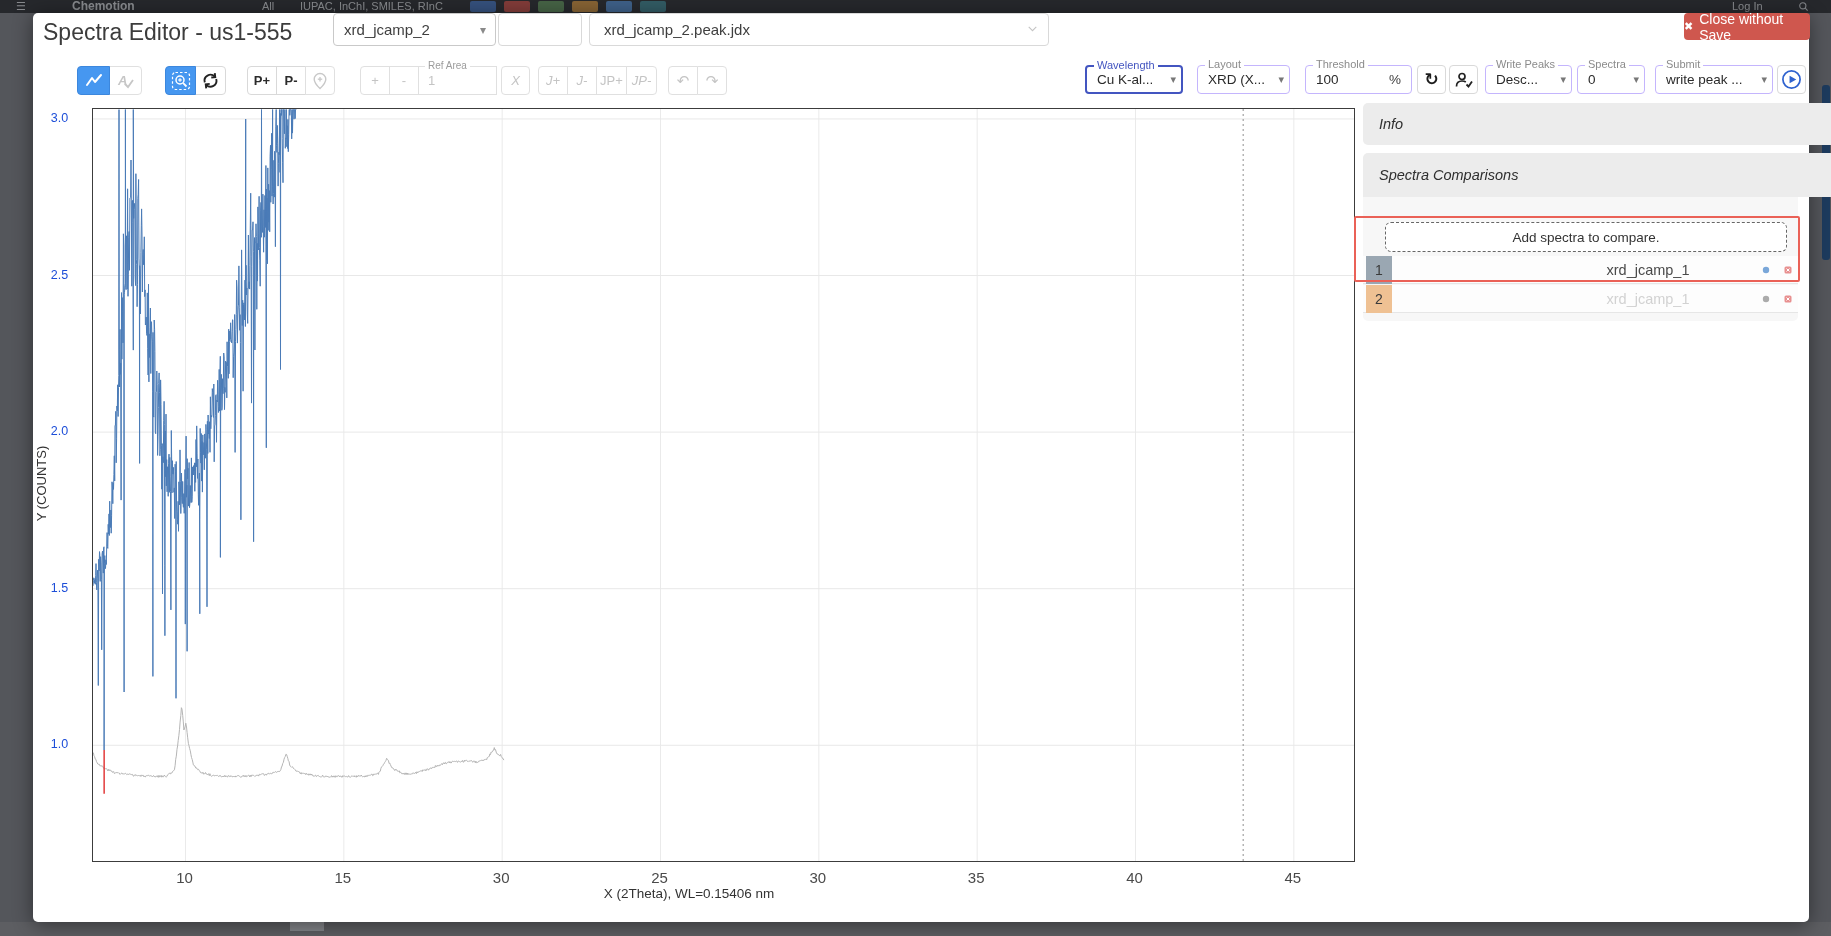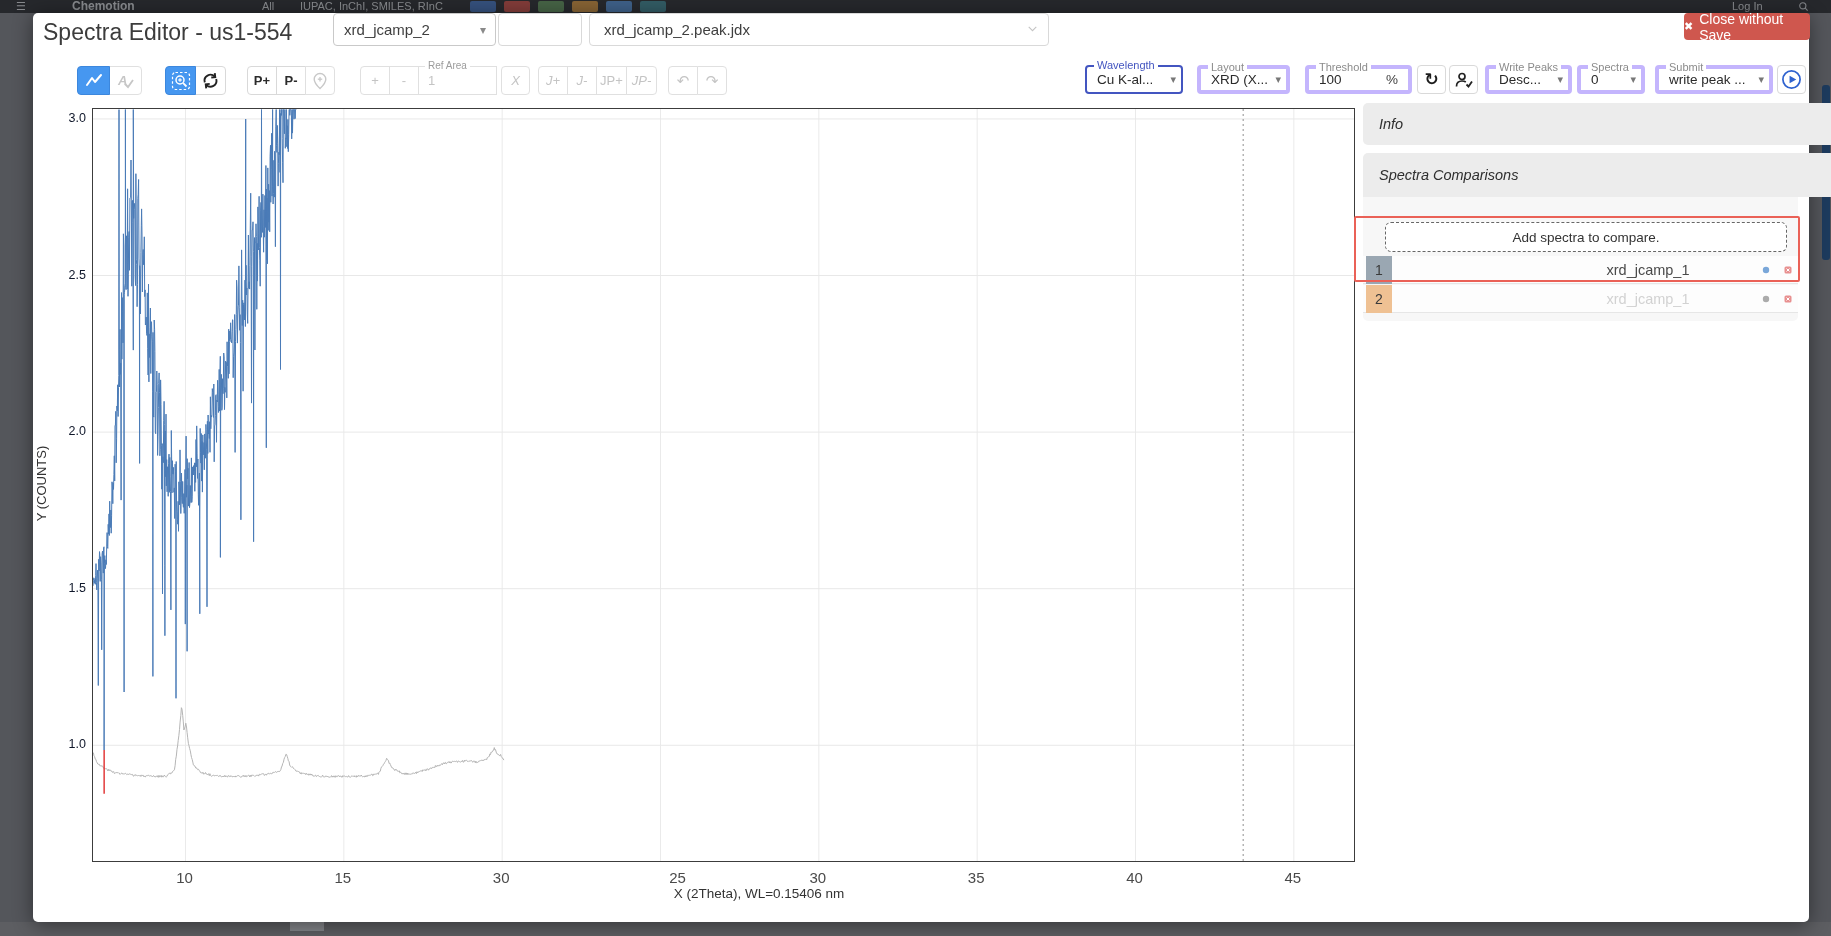--- a/index.html
+++ b/index.html
@@ -30,21 +30,21 @@
     font-size:13px;font-weight:600;color:#2b2b2b;margin-left:-1px;position:relative;}
   .btn-group .btn:first-child{border-radius:4px 0 0 4px;margin-left:0;}
   .btn-group .btn:last-child{border-radius:0 4px 4px 0;}
   .btn-group .btn:only-child{border-radius:4px;}
   .btn.active{background:#4697f0;border-color:#3c87dd;color:#fff;z-index:2;}
   .btn.disabled{color:#c4c4c4;border-color:#e0e0e0;font-weight:500;}
   .btn .flabel{position:absolute;top:-6px;left:6px;font-size:10px;color:#9c9c9c;background:#fff;padding:0 3px;line-height:9px;}
   .tb-input{justify-content:flex-start;padding-left:9px;color:#8f8f8f;font-weight:400;}
   .gapL{margin-left:4px !important;border-radius:4px !important;}
   .ic{display:inline-flex;align-items:center;justify-content:center;}
-  .msel{position:absolute;top:11px;height:29px;border:4px solid #c4b5fd;border-radius:4px;background:#fff;
+  .msel{position:absolute;top:11px;height:29px;border:1px solid #c4b5fd;border-radius:4px;background:#fff;
     font-size:13.5px;color:#2a2a2a;display:flex;align-items:center;padding:0 18px 0 10px;}
   .msel .flabel{position:absolute;top:-7px;left:7px;font-size:11px;color:#8b8b8b;background:#fff;padding:0 3px;line-height:10px;}
   .msel .caret{position:absolute;right:5px;color:#777;font-size:11px;}
   .msel.focusd{border:2px solid #4355c0;}
   .msel.focusd .flabel{color:#4355c0;}
   .msel .unit{position:absolute;right:10px;color:#3f3f3f;}
   .iconbtn{position:absolute;top:11px;width:29px;height:29px;background:#fff;border:1px solid #d9d9d9;border-radius:4px;
     display:flex;align-items:center;justify-content:center;font-size:17px;color:#1c1c1c;}
   
   .card{position:absolute;left:1330px;width:518px;background:#ececec;border-radius:5px;font-style:italic;}
@@ -58,22 +58,22 @@
     font-size:14px;color:#3a3a3a;}
   .cmp-label{position:absolute;left:135px;top:0;width:300px;height:28px;display:flex;align-items:center;justify-content:center;
     font-size:14.5px;}
   .cmp-icons{position:absolute;right:6px;top:0;height:28px;display:flex;align-items:center;gap:14px;}
   .hl-rect{position:absolute;left:1321px;top:203px;width:446px;height:66px;border:2px solid #ea6157;border-radius:2px;
     pointer-events:none;z-index:5;}
   
   .plot{position:absolute;left:59px;top:95px;width:1263px;height:754px;border:1px solid #3c3c3c;background:#fff;}
   .plot svg{position:absolute;left:0;top:0;}
   .xtick{position:absolute;top:856px;font-size:15px;color:#4a4a4a;transform:translateX(-50%);text-align:center;}
-  .ytick{position:absolute;left:0;width:53px;text-align:right;font-size:12.5px;color:#0f172a;transform:translateY(-50%);}
-  .xlabel{position:absolute;left:726px;top:873px;transform:translateX(-50%);font-size:13.5px;color:#333;}
+  .ytick{position:absolute;left:0;width:53px;text-align:center;font-size:12.5px;color:#1d4ed8;transform:translateY(-50%);}
+  .xlabel{position:absolute;left:656px;top:873px;transform:translateX(-50%);font-size:13.5px;color:#333;}
   .ylabel{position:absolute;left:-72px;top:463px;width:160px;text-align:center;transform:rotate(-90deg);
     font-size:13px;color:#333;}
 </style>
 </head>
 <body>
 
 <div class="topbar">
   <span class="bgtxt" style="left:16px">☰</span>
   <span class="bgtxt" style="left:72px;font-weight:bold;font-size:12px">Chemotion</span>
   <span class="bgtxt" style="left:262px">All</span>
@@ -88,21 +88,21 @@
   </span>
 </div>
 <div class="bottombar">
     <div class="notch"></div>
   </div>
 <div class="rightbar"></div>
 <div class="scrollthumb"></div>
 
 <div class="modal">
 
-  <div class="title">Spectra Editor - us1-554</div>
+  <div class="title">Spectra Editor - us1-555</div>
 
   <div class="topsel" style="left:300px;width:163px;padding:0 26px 0 10px">
     <span>xrd_jcamp_2</span>
     <span class="caret">▾</span>
   </div>
   <div class="topsel" style="left:465px;width:84px;border-color:#d9d9d9"></div>
   <div class="topsel" style="left:556px;width:460px;padding:0 30px 0 14px;border-color:#d9d9d9">
     <span>xrd_jcamp_2.peak.jdx</span>
     <span class="caret">
       <svg width="13" height="13" viewBox="0 0 24 24">
@@ -270,21 +270,21 @@
         <line x1="1150.1693034001305" x2="1150.1693034001305" y1="0" y2="752" stroke="#8f8f8f" stroke-width="1" stroke-dasharray="2 3"></line>
         <path d="M0.0 476.9L0.4 471.5L0.8 468.8L1.1 469.3L1.5 474.2L1.9 470.8L2.3 475.3L2.7 466.5L3.0 454.6L3.4 473.3L3.8 480.9L4.2 469.0L4.6 461.2L4.9 469.4L5.3 576.5L5.7 450.3L6.1 461.8L6.5 442.6L6.8 445.5L7.2 472.4L7.6 447.7L8.0 453.8L8.4 470.7L8.7 540.8L9.1 445.0L9.5 442.1L9.9 450.0L10.3 464.1L10.6 438.8L11.0 437.8L11.1 641.0L11.4 454.2L11.8 446.6L12.2 456.1L12.5 459.6L12.9 450.8L13.3 455.5L13.7 437.9L14.1 423.6L14.4 437.7L14.8 439.4L15.2 415.3L15.6 425.0L16.0 404.9L16.3 426.5L16.7 392.2L17.1 413.0L17.5 418.5L17.9 401.0L18.2 424.2L18.6 406.4L19.0 372.8L19.4 379.1L19.8 394.7L20.1 373.8L20.5 380.4L20.9 365.6L21.3 346.8L21.7 372.0L22.0 316.4L22.4 316.4L22.8 302.3L23.2 353.8L23.6 329.8L23.9 297.0L24.3 301.9L24.7 275.8L25.1 307.5L25.5 278.7L25.8 266.5L26.0 0.6L26.2 240.2L26.6 278.0L27.0 220.4L27.4 265.3L27.7 254.1L28.1 391.1L28.5 183.6L28.9 250.2L29.3 188.6L29.6 202.8L30.0 233.9L30.4 124.8L30.8 137.0L31.1 583.0L31.2 185.2L31.5 183.4L31.9 176.7L32.3 174.4L32.4 0.5L32.7 178.7L33.1 180.7L33.4 126.8L33.8 130.2L34.2 180.0L34.6 79.8L35.0 187.3L35.3 165.3L35.7 128.2L36.1 122.5L36.5 161.3L36.9 89.2L37.2 89.3L37.6 88.5L38.0 51.0L38.4 104.0L38.8 177.2L39.1 92.9L39.5 91.4L39.9 113.3L40.3 241.1L40.3 0.5L40.7 109.4L41.0 94.2L41.4 94.5L41.8 100.5L42.2 168.1L42.6 176.6L42.9 64.7L43.3 150.2L43.7 155.3L44.1 197.7L44.5 175.7L44.8 89.6L45.2 85.3L45.6 70.5L46.0 149.1L46.4 161.6L46.6 354.4L46.7 156.7L47.1 162.5L47.5 204.9L47.9 143.2L48.3 116.7L48.6 99.9L49.0 125.0L49.4 183.0L49.8 145.3L50.2 140.5L50.5 155.7L50.9 151.4L51.3 127.8L51.7 187.6L52.1 180.9L52.4 216.0L52.8 215.0L53.2 208.1L53.6 224.3L54.0 226.5L54.3 183.9L54.7 239.3L55.1 266.0L55.5 175.2L55.9 272.9L56.2 224.9L56.6 248.5L57.0 218.8L57.4 199.0L57.8 264.5L58.1 225.4L58.5 212.7L58.9 227.8L59.3 232.4L59.7 282.7L59.9 567.4L60.0 223.4L60.4 306.8L60.8 308.1L61.2 211.0L61.6 220.4L61.9 242.7L62.3 322.9L62.7 324.7L63.1 283.5L63.5 282.8L63.8 262.0L64.2 275.3L64.6 346.4L65.0 327.8L65.4 298.7L65.7 274.4L66.1 263.9L66.5 283.2L66.9 346.8L67.3 340.4L67.6 270.9L68.0 295.6L68.4 336.2L68.8 380.2L69.2 334.6L69.5 484.9L69.9 347.7L70.3 353.7L70.7 311.3L71.1 292.3L71.4 315.7L71.8 456.8L71.9 526.7L72.2 322.0L72.6 367.7L73.0 305.1L73.3 376.9L73.7 350.6L74.1 382.8L74.5 357.9L74.9 357.8L75.2 387.3L75.6 354.3L76.0 345.1L76.4 383.3L76.8 348.4L77.1 367.2L77.5 382.4L77.9 500.9L78.3 321.5L78.7 354.8L79.0 383.9L79.4 351.7L79.8 364.9L80.2 365.1L80.6 358.4L80.9 383.3L81.3 378.9L81.7 409.5L82.1 355.2L82.5 362.9L82.8 381.0L83.0 589.3L83.2 352.5L83.6 395.9L84.0 402.4L84.4 410.4L84.7 415.2L85.1 392.3L85.5 422.3L85.9 372.8L86.3 385.3L86.6 395.8L87.0 340.9L87.4 372.3L87.8 404.5L88.2 388.3L88.5 364.0L88.9 388.8L89.3 394.6L89.7 372.4L90.1 394.9L90.4 398.3L90.8 384.6L91.2 404.3L91.6 387.0L92.0 360.5L92.3 515.1L92.7 363.6L93.1 327.1L93.5 388.2L93.9 376.2L94.1 542.3L94.2 349.7L94.6 369.8L95.0 359.2L95.4 397.1L95.8 385.1L96.1 353.5L96.5 398.6L96.9 394.0L97.3 376.5L97.7 386.0L98.0 393.6L98.4 348.9L98.8 393.3L99.2 387.8L99.6 357.9L99.9 361.0L100.3 366.0L100.7 356.6L101.1 361.9L101.5 353.9L101.8 382.3L102.2 353.9L102.6 373.4L103.0 330.5L103.4 357.9L103.7 316.9L104.1 344.1L104.5 369.4L104.9 350.0L105.3 385.2L105.6 396.3L106.0 374.7L106.4 364.1L106.8 504.8L106.8 410.7L107.2 319.4L107.5 343.7L107.9 354.1L108.3 324.5L108.7 372.1L109.1 332.5L109.4 383.1L109.8 325.9L110.2 345.9L110.6 340.9L111.0 333.5L111.3 360.8L111.7 324.9L112.1 333.2L112.5 349.2L112.9 315.4L113.2 320.7L113.6 340.9L114.0 497.8L114.4 312.3L114.8 344.5L115.1 306.0L115.5 324.8L115.9 321.7L116.3 329.5L116.7 312.7L117.0 343.3L117.4 287.8L117.8 319.8L118.2 306.4L118.6 308.0L118.9 306.2L119.3 279.6L119.7 283.3L120.1 293.8L120.5 308.4L120.8 275.0L121.2 352.8L121.6 316.9L122.0 315.8L122.4 306.4L122.7 286.5L123.1 285.7L123.5 333.3L123.9 291.0L124.3 293.0L124.6 271.3L125.0 285.5L125.4 303.5L125.8 297.4L126.2 260.4L126.5 302.1L126.9 273.0L127.3 247.3L127.4 448.4L127.7 278.2L128.1 268.5L128.4 265.4L128.8 301.3L129.2 298.9L129.6 269.7L130.0 284.7L130.3 279.2L130.7 244.0L131.1 247.8L131.5 300.6L131.9 278.4L132.2 283.3L132.6 252.1L133.0 254.3L133.4 253.5L133.8 288.9L134.1 232.8L134.5 257.0L134.9 257.4L135.3 269.3L135.7 220.2L136.0 264.9L136.4 232.5L136.8 222.0L137.2 230.3L137.6 213.8L137.9 232.5L138.3 231.5L138.7 233.9L139.1 222.3L139.5 210.7L139.8 210.9L140.2 268.7L140.6 247.6L141.0 243.9L141.4 235.9L141.7 205.5L142.1 343.4L142.5 232.4L142.9 220.6L143.3 205.6L143.6 171.2L144.0 179.1L144.4 234.1L144.8 208.0L145.2 197.8L145.5 196.5L145.9 156.9L146.3 198.1L146.7 221.3L147.1 205.6L147.4 233.6L147.8 320.8L147.9 410.8L148.2 202.0L148.6 140.9L149.0 192.1L149.3 216.5L149.7 191.2L150.1 282.2L150.5 195.6L150.9 193.8L151.2 197.8L151.6 210.9L152.0 171.1L152.4 217.5L152.7 10.0L152.8 171.6L153.1 156.3L153.5 185.9L153.9 179.1L154.3 205.1L154.7 214.4L155.0 180.7L155.4 126.0L155.8 179.4L156.2 172.8L156.6 180.1L156.9 156.3L157.3 116.9L157.7 84.2L158.1 147.6L158.5 294.1L158.8 157.4L159.2 121.1L159.6 121.1L160.0 112.8L160.4 142.8L160.6 432.7L160.7 211.5L161.1 175.0L161.5 128.6L161.9 241.0L162.3 134.9L162.6 134.1L163.0 114.8L163.4 127.4L163.8 200.3L164.2 134.3L164.5 172.1L164.9 97.9L165.3 124.2L165.7 141.0L166.1 87.3L166.4 138.4L166.8 151.9L167.2 177.2L167.6 101.1L168.0 93.4L168.3 128.3L168.5 0.5L168.7 86.0L169.1 118.4L169.5 123.4L169.9 85.1L170.2 117.6L170.6 143.2L171.0 100.8L171.4 128.2L171.8 86.5L172.1 86.8L172.5 118.4L172.9 56.5L173.3 338.8L173.3 80.0L173.7 150.7L174.0 89.0L174.4 154.8L174.8 58.9L175.2 121.4L175.6 75.2L175.9 113.1L176.3 81.6L176.7 122.8L177.1 47.3L177.5 36.3L177.8 93.3L178.2 60.6L178.6 24.3L179.0 87.1L179.4 77.6L179.6 0.5L179.7 80.2L180.1 95.0L180.5 84.5L180.9 51.3L181.3 88.1L181.6 42.3L182.0 53.2L182.4 137.7L182.8 17.2L183.2 0.5L183.5 36.6L183.9 43.4L184.3 16.4L184.7 34.8L185.1 77.1L185.4 54.8L185.8 43.2L186.2 45.8L186.6 0.5L187.0 63.4L187.3 4.4L187.5 260.5L187.7 10.4L188.1 0.5L188.5 6.4L188.9 0.5L189.1 0.5L189.2 29.5L189.6 53.2L190.0 73.7L190.4 0.5L190.8 0.5L191.1 4.4L191.5 24.7L191.9 0.5L192.3 39.3L192.7 28.9L193.0 29.9L193.4 0.5L193.8 37.7L194.2 16.7L194.6 39.5L194.9 10.4L195.3 42.7L195.7 25.7L196.1 0.5L196.5 0.5L196.8 6.3L197.2 0.5L197.6 0.5L198.0 0.5L198.4 6.9L198.7 29.9L199.1 0.5L199.5 24.1L199.9 0.5L200.3 0.5L200.6 0.5L201.0 10.2L201.4 0.5L201.8 0.5L202.2 9.6L202.5 0.5L202.9 0.5L203.3 0.5" fill="none" stroke="#4a7bb7" stroke-width="1"></path>
         <path d="M0.4 643.6L1.0 646.8L1.6 647.6L2.3 650.2L2.9 650.4L3.5 652.7L4.2 653.8L4.8 655.0L5.4 655.3L6.1 655.1L6.7 656.4L7.3 657.2L8.0 656.3L8.6 657.3L9.2 657.1L9.9 657.4L10.5 659.2L11.1 658.9L11.8 660.2L12.4 659.6L13.0 660.2L13.7 659.7L14.3 660.6L14.9 662.0L15.6 660.3L16.2 661.8L16.8 660.7L17.5 661.3L18.1 662.3L18.7 661.9L19.4 663.3L20.0 663.1L20.6 662.5L21.3 664.4L21.9 664.6L22.5 663.8L23.2 663.1L23.8 663.8L24.4 663.7L25.1 663.5L25.7 664.1L26.3 664.1L27.0 665.4L27.6 664.8L28.2 664.5L28.9 663.9L29.5 665.0L30.1 664.9L30.8 664.9L31.4 664.9L32.0 664.5L32.7 664.4L33.3 664.9L33.9 665.7L34.6 665.1L35.2 665.1L35.8 665.7L36.5 664.7L37.1 665.0L37.7 665.4L38.4 665.6L39.0 665.1L39.6 665.5L40.3 667.1L40.9 667.2L41.5 666.2L42.2 665.5L42.8 666.7L43.4 666.3L44.1 666.9L44.7 666.6L45.3 666.5L46.0 666.5L46.6 666.9L47.2 666.2L47.9 667.5L48.5 665.9L49.1 666.6L49.8 666.4L50.4 666.4L51.0 668.0L51.7 667.3L52.3 667.9L52.9 666.8L53.6 666.7L54.2 667.0L54.8 666.3L55.5 666.3L56.1 666.4L56.7 667.3L57.4 666.7L58.0 666.6L58.6 666.9L59.3 667.9L59.9 667.2L60.5 666.5L61.2 667.7L61.8 667.2L62.4 668.2L63.1 667.1L63.7 667.3L64.3 667.9L65.0 666.5L65.6 668.3L66.2 666.5L66.9 668.1L67.5 667.4L68.1 666.3L68.8 668.2L69.4 666.8L70.0 668.0L70.7 667.6L71.3 666.0L71.9 667.0L72.6 667.7L73.2 668.1L73.8 667.5L74.5 666.0L75.1 665.6L75.7 664.7L76.4 664.5L77.0 663.8L77.6 664.9L78.3 664.3L78.9 664.0L79.5 662.5L80.2 661.9L80.8 661.6L81.4 660.8L82.1 656.7L82.7 650.3L83.3 647.2L84.0 640.3L84.6 637.0L85.2 631.5L85.9 626.3L86.5 620.4L87.1 613.1L87.8 606.6L88.4 598.7L89.0 600.2L89.7 606.4L90.3 612.9L90.9 621.0L91.6 618.9L92.2 617.3L92.8 614.2L93.5 618.0L94.1 623.5L94.7 628.8L95.4 634.4L96.0 636.7L96.6 639.5L97.3 641.8L97.9 645.3L98.5 648.5L99.2 650.4L99.8 653.1L100.4 655.9L101.1 656.7L101.7 656.8L102.3 658.0L103.0 659.3L103.6 658.9L104.2 659.9L104.9 660.8L105.5 660.3L106.1 661.3L106.8 662.0L107.4 663.5L108.0 663.7L108.7 663.9L109.3 664.3L109.9 663.2L110.6 665.1L111.2 664.8L111.8 664.6L112.5 663.5L113.1 665.1L113.7 664.8L114.4 665.8L115.0 665.0L115.6 664.8L116.3 666.7L116.9 664.7L117.5 666.4L118.2 667.1L118.8 667.4L119.4 666.6L120.1 666.3L120.7 666.1L121.3 666.9L122.0 666.9L122.6 666.2L123.2 666.8L123.9 666.3L124.5 666.3L125.1 666.9L125.8 667.7L126.4 667.0L127.0 666.2L127.7 667.2L128.3 667.9L128.9 668.0L129.6 667.1L130.2 667.9L130.8 667.0L131.5 666.5L132.1 668.0L132.7 666.7L133.4 667.0L134.0 667.8L134.6 668.0L135.3 666.5L135.9 667.0L136.5 667.6L137.2 666.7L137.8 667.7L138.4 666.8L139.1 667.7L139.7 667.9L140.3 667.0L141.0 667.8L141.6 667.2L142.2 668.1L142.9 666.9L143.5 667.6L144.1 667.1L144.8 666.5L145.4 666.6L146.0 666.6L146.7 667.6L147.3 668.0L147.9 668.3L148.6 668.0L149.2 666.9L149.8 667.0L150.5 666.3L151.1 667.8L151.7 666.7L152.4 667.7L153.0 666.4L153.6 667.7L154.3 667.2L154.9 666.8L155.5 666.3L156.2 666.4L156.8 668.0L157.4 666.3L158.1 667.6L158.7 666.1L159.3 666.2L160.0 666.4L160.6 666.3L161.2 666.9L161.9 667.6L162.5 667.1L163.1 666.3L163.8 666.3L164.4 666.3L165.0 666.0L165.7 667.1L166.3 665.2L166.9 665.6L167.6 665.7L168.2 665.1L168.8 664.9L169.5 664.7L170.1 664.6L170.7 664.8L171.4 666.5L172.0 665.6L172.6 665.3L173.3 666.2L173.9 665.0L174.5 665.0L175.2 664.2L175.8 664.3L176.4 665.2L177.1 664.3L177.7 664.2L178.3 664.8L179.0 664.8L179.6 664.0L180.2 663.0L180.9 663.7L181.5 663.4L182.1 662.8L182.8 662.7L183.4 663.3L184.0 663.3L184.7 662.4L185.3 663.0L185.9 662.2L186.6 662.5L187.2 661.8L187.8 660.7L188.5 658.0L189.1 657.0L189.7 654.5L190.4 653.3L191.0 650.3L191.6 648.6L192.3 647.4L192.9 645.3L193.5 645.4L194.2 647.3L194.8 649.3L195.4 651.9L196.1 652.7L196.7 656.2L197.3 657.2L198.0 657.6L198.6 658.3L199.2 657.7L199.9 658.2L200.5 659.5L201.1 659.7L201.8 660.5L202.4 660.9L203.0 662.2L203.7 662.2L204.3 662.3L204.9 662.1L205.6 662.6L206.2 662.7L206.8 663.9L207.5 664.9L208.1 663.5L208.7 664.9L209.4 664.3L210.0 664.5L210.6 664.3L211.3 664.5L211.9 664.5L212.5 665.5L213.2 664.2L213.8 665.4L214.4 665.5L215.1 664.8L215.7 666.2L216.3 665.9L217.0 664.8L217.6 666.1L218.2 665.0L218.9 666.2L219.5 665.8L220.1 667.2L220.8 667.0L221.4 667.1L222.0 666.5L222.7 666.1L223.3 667.6L223.9 667.2L224.6 666.5L225.2 666.3L225.8 667.3L226.5 667.5L227.1 667.5L227.7 668.0L228.4 668.1L229.0 667.4L229.6 666.1L230.3 667.6L230.9 668.1L231.5 667.9L232.2 667.8L232.8 666.8L233.4 667.1L234.1 667.9L234.7 667.1L235.3 668.0L236.0 668.2L236.6 668.2L237.2 668.3L237.9 667.5L238.5 666.6L239.1 668.2L239.8 667.1L240.4 668.1L241.0 666.8L241.7 668.1L242.3 668.3L242.9 666.7L243.6 667.7L244.2 667.8L244.8 666.7L245.5 666.7L246.1 666.8L246.7 667.9L247.4 667.1L248.0 666.9L248.6 668.2L249.3 668.1L249.9 666.6L250.5 667.3L251.2 666.8L251.8 667.1L252.4 667.8L253.1 667.2L253.7 667.7L254.3 667.9L255.0 668.0L255.6 666.6L256.2 667.3L256.9 668.4L257.5 668.2L258.1 667.5L258.8 666.9L259.4 666.9L260.0 667.5L260.7 666.8L261.3 667.9L261.9 666.7L262.6 667.4L263.2 668.3L263.8 666.6L264.5 668.0L265.1 667.1L265.7 666.3L266.4 667.1L267.0 667.3L267.6 667.1L268.3 666.0L268.9 667.3L269.5 667.9L270.2 667.2L270.8 667.7L271.4 668.0L272.1 666.8L272.7 667.9L273.3 666.6L274.0 667.7L274.6 666.4L275.2 666.7L275.9 666.1L276.5 666.3L277.1 666.4L277.8 666.0L278.4 665.4L279.0 664.9L279.7 666.7L280.3 666.3L280.9 664.9L281.6 665.4L282.2 665.4L282.8 664.9L283.5 665.0L284.1 664.7L284.7 663.9L285.4 665.4L286.0 663.1L286.6 662.5L287.3 662.2L287.9 659.4L288.5 658.0L289.2 657.3L289.8 656.7L290.4 655.3L291.1 654.8L291.7 653.4L292.3 652.6L293.0 651.4L293.6 649.3L294.2 650.2L294.9 650.8L295.5 651.8L296.1 654.5L296.8 654.1L297.4 655.7L298.0 657.0L298.7 658.6L299.3 658.6L299.9 659.0L300.6 660.2L301.2 660.4L301.8 661.6L302.5 660.1L303.1 660.8L303.7 660.8L304.4 662.1L305.0 662.4L305.6 662.3L306.3 661.9L306.9 663.9L307.5 663.3L308.2 663.6L308.8 664.8L309.4 664.9L310.1 664.0L310.7 664.9L311.3 665.5L312.0 663.9L312.6 665.4L313.2 663.9L313.9 665.6L314.5 664.0L315.1 665.6L315.8 664.6L316.4 665.2L317.0 665.5L317.7 665.1L318.3 664.8L318.9 665.1L319.6 664.7L320.2 663.7L320.8 664.5L321.5 664.4L322.1 664.2L322.7 663.2L323.4 664.6L324.0 662.7L324.6 663.9L325.3 662.8L325.9 663.1L326.5 662.4L327.2 661.8L327.8 662.1L328.4 661.6L329.1 662.6L329.7 660.9L330.3 661.2L331.0 661.2L331.6 661.0L332.2 660.5L332.9 661.9L333.5 660.2L334.1 660.2L334.8 659.8L335.4 661.2L336.0 660.1L336.7 659.9L337.3 659.0L337.9 658.9L338.6 659.7L339.2 658.3L339.8 658.5L340.5 658.4L341.1 658.2L341.7 658.8L342.4 656.5L343.0 657.8L343.6 657.4L344.3 656.2L344.9 657.3L345.5 656.5L346.2 656.9L346.8 655.8L347.4 656.2L348.1 655.5L348.7 654.6L349.3 655.8L350.0 654.4L350.6 653.7L351.2 655.0L351.9 653.7L352.5 653.4L353.1 655.0L353.8 654.4L354.4 653.4L355.0 653.3L355.7 652.8L356.3 653.9L356.9 652.5L357.6 653.9L358.2 654.0L358.8 653.0L359.5 652.1L360.1 652.4L360.7 652.5L361.4 652.2L362.0 652.9L362.6 652.5L363.3 652.0L363.9 652.1L364.5 653.4L365.2 652.2L365.8 652.0L366.4 652.5L367.1 653.2L367.7 652.9L368.3 652.4L369.0 652.7L369.6 651.4L370.2 653.2L370.9 653.0L371.5 651.1L372.1 652.2L372.8 651.3L373.4 651.1L374.0 651.8L374.7 652.6L375.3 651.9L375.9 652.6L376.6 652.0L377.2 652.1L377.8 651.6L378.5 651.5L379.1 652.3L379.7 653.3L380.4 652.1L381.0 651.9L381.6 652.2L382.3 653.8L382.9 652.1L383.5 653.7L384.2 653.3L384.8 653.6L385.4 652.7L386.1 651.7L386.7 652.2L387.3 651.9L388.0 651.2L388.6 651.1L389.2 651.8L389.9 650.9L390.5 651.6L391.1 650.6L391.8 650.7L392.4 650.5L393.0 649.9L393.7 650.7L394.3 648.6L394.9 648.3L395.6 647.7L396.2 647.5L396.8 645.0L397.5 645.6L398.1 643.0L398.7 643.2L399.4 642.8L400.0 641.3L400.6 641.2L401.3 638.6L401.9 641.0L402.5 640.6L403.2 643.1L403.8 644.6L404.4 644.7L405.1 645.8L405.7 645.6L406.3 646.5L407.0 646.8L407.6 645.4L408.2 647.4L408.9 648.3L409.5 649.4L410.1 649.5L410.8 651.1" fill="none" stroke="#b5b5b5" stroke-width="1"></path>
         <line x1="11.146401486615423" x2="11.146401486615423" y1="684.8263857077416" y2="640.9834672885521" stroke="#e23b3b" stroke-width="1.5"></line>
       </svg>
   </div>
   <div id="xticks">
       <div class="xtick" style="left: 151.528px;">10</div>
       <div class="xtick" style="left: 309.857px;">15</div>
       <div class="xtick" style="left: 468.187px;">30</div>
-      <div class="xtick" style="left: 626.516px; margin-left: 18px;">25</div>
+      <div class="xtick" style="left: 626.516px;">25</div>
       <div class="xtick" style="left: 784.846px;">30</div>
       <div class="xtick" style="left: 943.176px;">35</div>
       <div class="xtick" style="left: 1101.51px;">40</div>
       <div class="xtick" style="left: 1259.83px;">45</div>
     </div>
   <div id="yticks">
       <div class="ytick" style="top: 731.286px;">1.0</div>
       <div class="ytick" style="top: 574.704px;">1.5</div>
       <div class="ytick" style="top: 418.122px;">2.0</div>
       <div class="ytick" style="top: 261.54px;">2.5</div>

